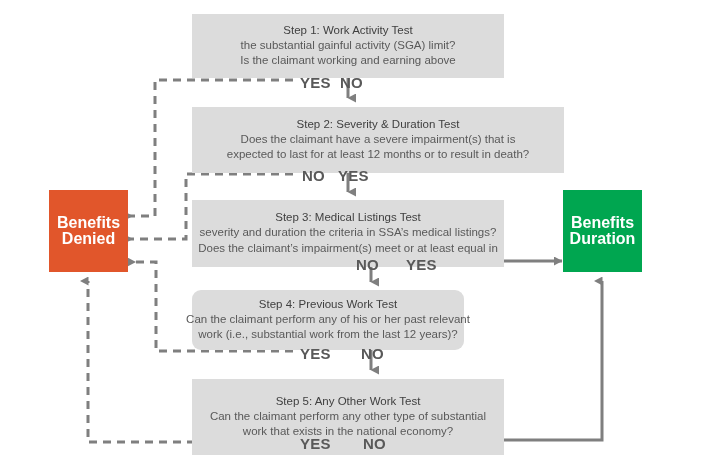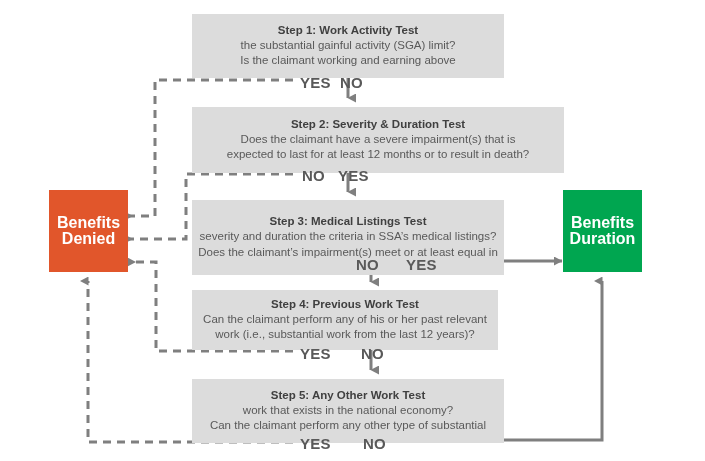--- a/index.html
+++ b/index.html
@@ -30,21 +30,21 @@
     background: #dcdcdc;
     box-sizing: border-box;
     display: flex;
     flex-direction: column;
     align-items: center;
     justify-content: center;
     padding: 6px 8px 7px 8px;
     color: #595959;
   }
   .step-title {
-    font-weight: bold;
+    font-weight: normal;
     font-size: 11.5px;
     line-height: 15px;
     text-align: center;
     color: #404040;
     white-space: nowrap;
   }
   .step-line {
     font-size: 11.5px;
     line-height: 15.5px;
     text-align: center;
@@ -127,36 +127,36 @@
     <div class="step-line">the substantial gainful activity (SGA) limit?</div>
     <div class="step-line">Is the claimant working and earning above</div>
   </div>
 
   <div class="step-box" style="left:192px; top:107px; width:372px; height:66px;">
     <div class="step-title">Step 2: Severity &amp; Duration Test</div>
     <div class="step-line">Does the claimant have a severe impairment(s) that is</div>
     <div class="step-line">expected to last for at least 12 months or to result in death?</div>
   </div>
 
-  <div class="step-box" style="left:192px; top:200px; width:312px; height:75px;">
+  <div class="step-box" style="left:192px; top:200px; width:312px; height:67px;">
     <div class="step-title">Step 3: Medical Listings Test</div>
     <div class="step-line">severity and duration the criteria in SSA’s medical listings?</div>
     <div class="step-line">Does the claimant’s impairment(s) meet or at least equal in</div>
   </div>
 
-  <div class="step-box" style="left:192px; top:290px; width:306px; height:60px;">
+  <div class="step-box" style="left:192px; top:290px; width:272px; height:60px;border-radius:9px;">
     <div class="step-title">Step 4:  Previous Work Test</div>
     <div class="step-line">Can the claimant perform any of his or her past relevant</div>
     <div class="step-line">work (i.e., substantial work from the last 12 years)?</div>
   </div>
 
-  <div class="step-box" style="left:192px; top:379px; width:312px; height:64px;">
+  <div class="step-box" style="left:192px; top:379px; width:312px; height:76px;">
     <div class="step-title">Step 5: Any Other Work Test</div>
+    <div class="step-line">Can the claimant perform any other type of substantial</div>
     <div class="step-line">work that exists in the national economy?</div>
-    <div class="step-line">Can the claimant perform any other type of substantial</div>
   </div>
 
   <div class="term-box term-denied" style="left:49px; top:190px; width:79px; height:82px;">
     <div>Benefits</div>
     <div>Denied</div>
   </div>
 
   <div class="term-box term-awarded" style="left:563px; top:190px; width:79px; height:82px;">
     <div>Benefits</div>
     <div>Duration</div>

